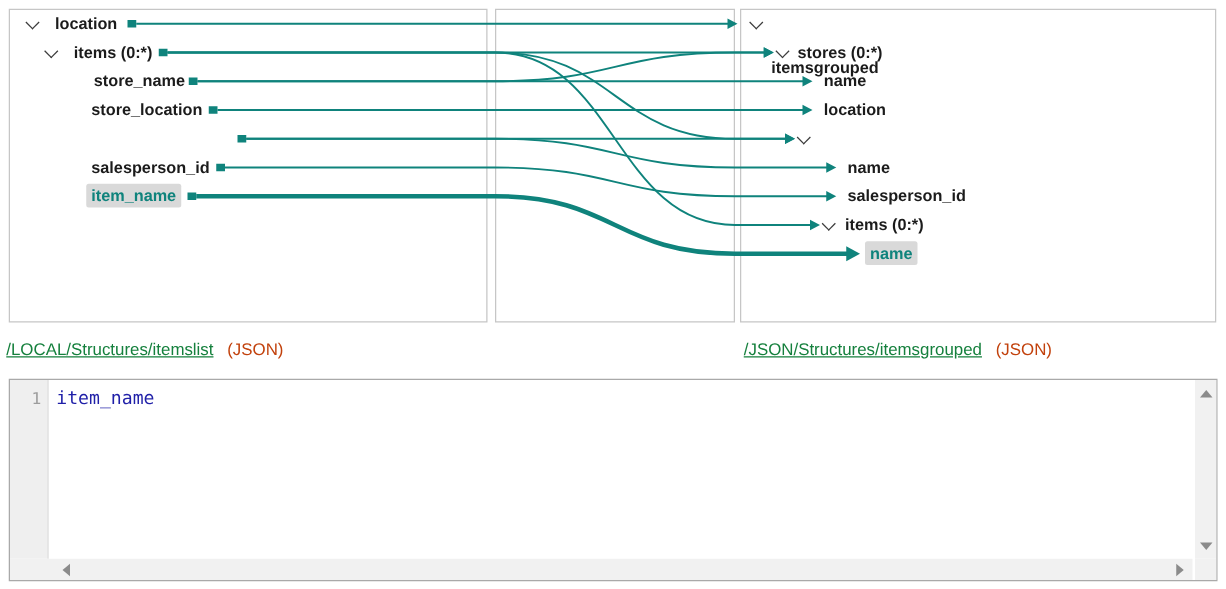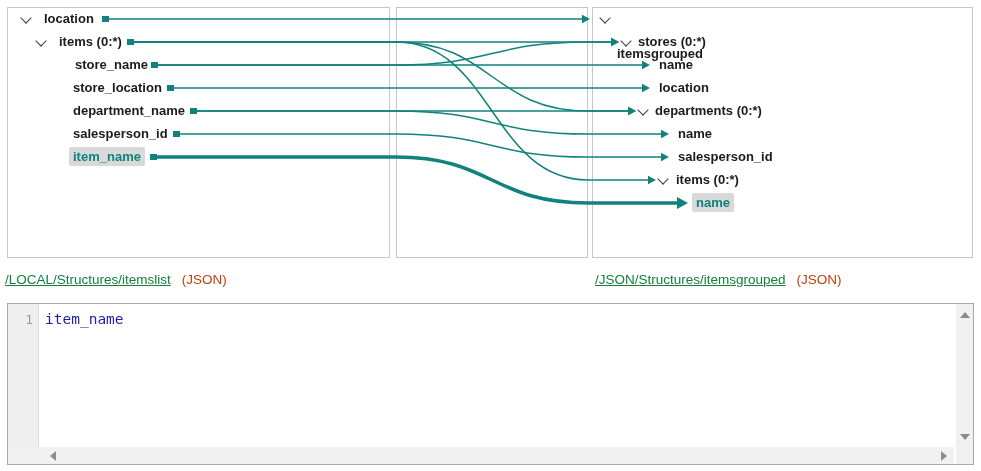--- a/index.html
+++ b/index.html
@@ -130,29 +130,27 @@
         </div>
     </div>
     <div class="corner"></div>
   </div>
 <span class="chev" style="left: 22px; top: 14px;"></span>
     <div class="trow" style="left: 44px; top: 9px;"><span class="lbl">location</span></div>
     <span class="chev" style="left: 37px; top: 37px;"></span>
     <div class="trow" style="left: 59px; top: 32px;"><span class="lbl">items (0:*)</span></div>
     <div class="trow" style="left: 75px; top: 55px; text-align: center;"><span class="lbl">store_name</span></div>
     <div class="trow" style="left: 73px; top: 78px; text-align: right;"><span class="lbl">store_location</span></div>
-    <div class="trow" style="left: 73px; top: 101px;"><span class="lbl">department_name</span></div>
     <div class="trow" style="left: 73px; top: 124px;"><span class="lbl">salesperson_id</span></div>
     <div class="trow hl" style="left: 73px; top: 147px;"><span class="lbl">item_name</span></div>
     <span class="chev" style="left: 601px; top: 14px;"></span>
     <div class="trow" style="left: 617px; top: 9px; margin-top: 35px;"><span class="lbl">itemsgrouped</span></div>
     <span class="chev" style="left: 622px; top: 37px;"></span>
     <div class="trow" style="left: 638px; top: 32px;"><span class="lbl">stores (0:*)</span></div>
     <div class="trow" style="left: 659px; top: 55px;"><span class="lbl">name</span></div>
     <div class="trow" style="left: 659px; top: 78px;"><span class="lbl">location</span></div>
     <span class="chev" style="left: 639px; top: 106px;"></span>
-    <div class="trow" style="left: 655px; top: 101px;"><span class="lbl">departments (0:*)</span></div>
     <div class="trow" style="left: 678px; top: 124px;"><span class="lbl">name</span></div>
     <div class="trow" style="left: 678px; top: 147px;"><span class="lbl">salesperson_id</span></div>
     <span class="chev" style="left: 659px; top: 175px;"></span>
     <div class="trow" style="left: 676px; top: 170px;"><span class="lbl">items (0:*)</span></div>
     <div class="trow hl" style="left: 696px; top: 193px;"><span class="lbl">name</span></div>
   </div>
 
 </body></html>

